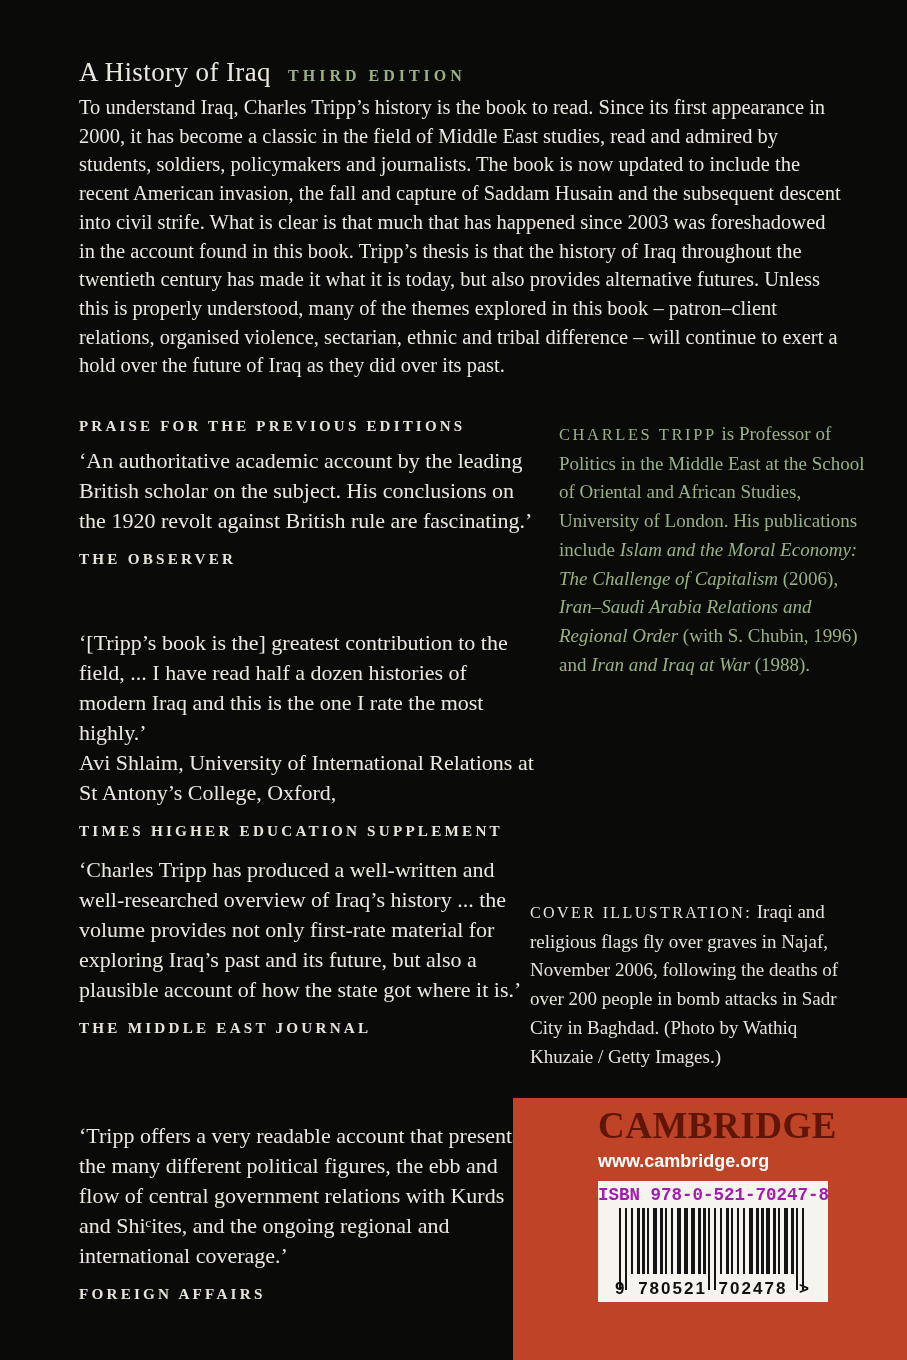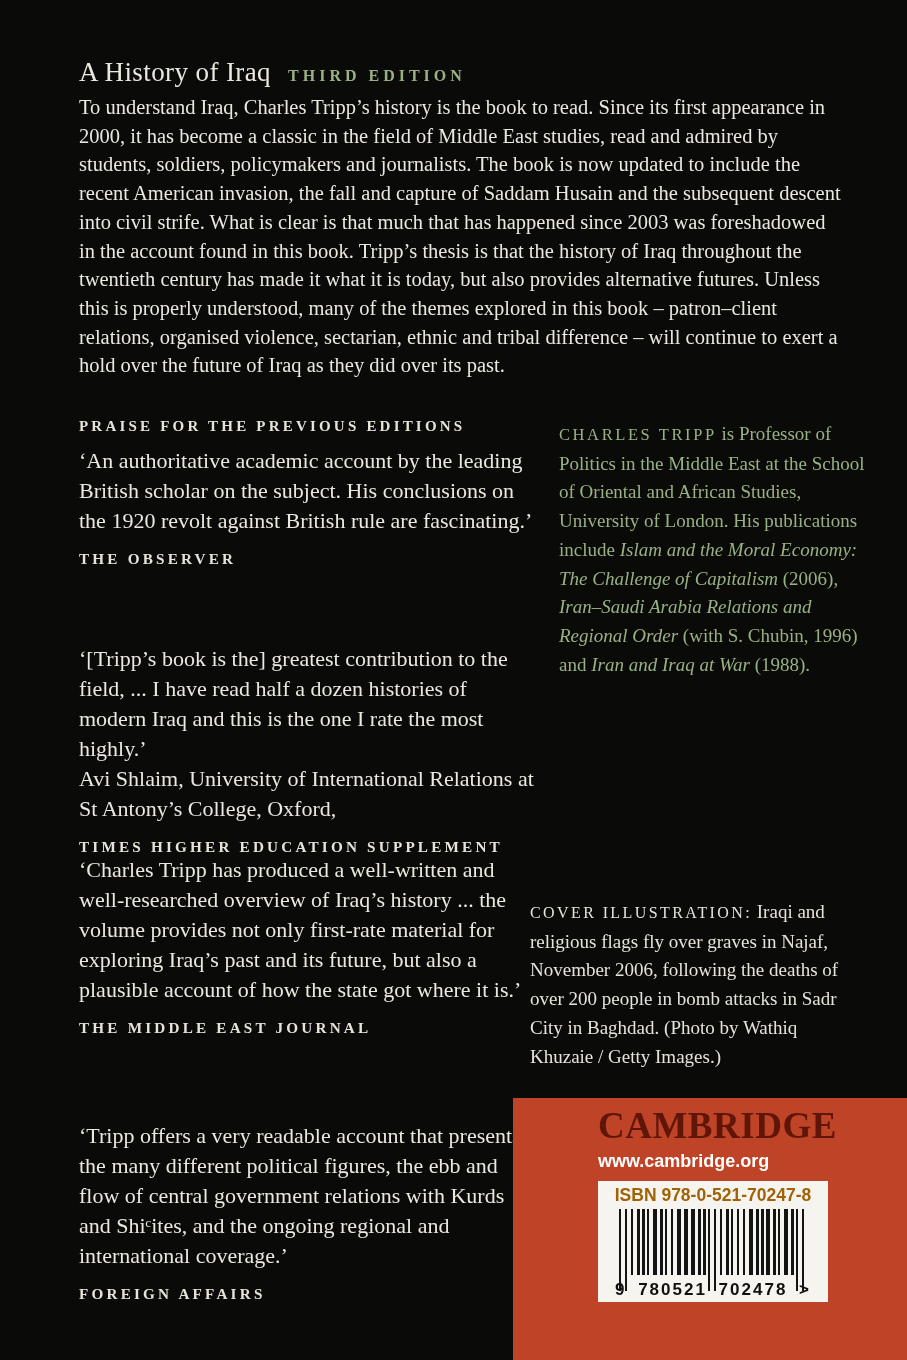--- a/index.html
+++ b/index.html
@@ -15,39 +15,39 @@
   .edition{display:inline;font-size:16px;letter-spacing:4px;margin-left:17px;color:var(--accent-green,#9ab184);font-weight:bold;}
   
   .intro{position:absolute;left:79px;top:93px;width:764px;margin:0;
          font-size:20.5px;line-height:28.7px;}
   
   .sect-head{position:absolute;left:79px;top:418px;font-size:15px;font-weight:bold;
              letter-spacing:3.2px;color:#e6e4da;}
   .q{position:absolute;left:79px;width:456px;font-size:22px;line-height:30px;}
   .q p{margin:0;}
   .q .src{font-size:15.2px;letter-spacing:3.2px;font-weight:bold;margin-top:8px;color:#e6e4da;}
-  .q1{top:446px;} .q2{top:644px;} .q3{top:855px;} .q4{top:1121px;}
+  .q1{top:446px;} .q2{top:628px;} .q3{top:855px;} .q4{top:1121px;}
   
   .bio{position:absolute;left:559px;top:420px;width:318px;margin:0;
        font-size:19px;line-height:28.7px;color:var(--accent-green,#9ab184);}
   .bio .sc{font-size:16.5px;letter-spacing:2.6px;}
   .it{font-style:italic;}
   .credit{position:absolute;left:530px;top:898px;width:318px;margin:0;
           font-size:19px;line-height:28.7px;color:#e6e4da;}
   .credit .sc{font-size:16px;letter-spacing:2.4px;}
   
   .panel{position:absolute;left:513px;top:1098px;width:394px;height:262px;
          background:var(--red-panel,#bf4327);padding-left:42px;}
   .panel-inner{position:absolute;left:85px;top:9px;width:230px;}
   .logo-name{font-size:37px;font-weight:bold;line-height:1.02;color:var(--maroon-logo,#621509);margin:0;letter-spacing:.5px;}
   .logo-sub{font-size:21.5px;font-weight:bold;letter-spacing:.5px;color:var(--maroon-logo,#621509);margin-top:2px;}
   .website{font-family:"Liberation Sans",sans-serif;font-weight:bold;font-size:18px;color:#ffffff;margin-top:6px;}
   .barcode-box{margin-top:9px;width:230px;height:121px;box-sizing:border-box;
                background:var(--barcode-bg,#f6f4ee);text-align:center;padding-top:4px;}
-  .isbn{font-family:Liberation Sans, sans-serif;font-weight:bold;font-size:17.5px;color:#a16207;white-space:nowrap;}
+  .isbn{font-family:Liberation Mono, monospace;font-weight:bold;font-size:17.5px;color:#a21caf;white-space:nowrap;}
   .bars{height:66px;margin-top:3px;line-height:0;white-space:nowrap;}
   .bars b{display:inline-block;height:66px;background:#141414;vertical-align:top;}
   .bars s{display:inline-block;height:66px;vertical-align:top;}
   .bars b.tall{height:82px;}
   .bdigits{position:relative;font-family:"Liberation Sans",sans-serif;font-weight:bold;
            font-size:17px;color:#101010;margin-top:5px;letter-spacing:2px;word-spacing:5px;white-space:nowrap;}
 </style>
 </head>
 <body>
 

